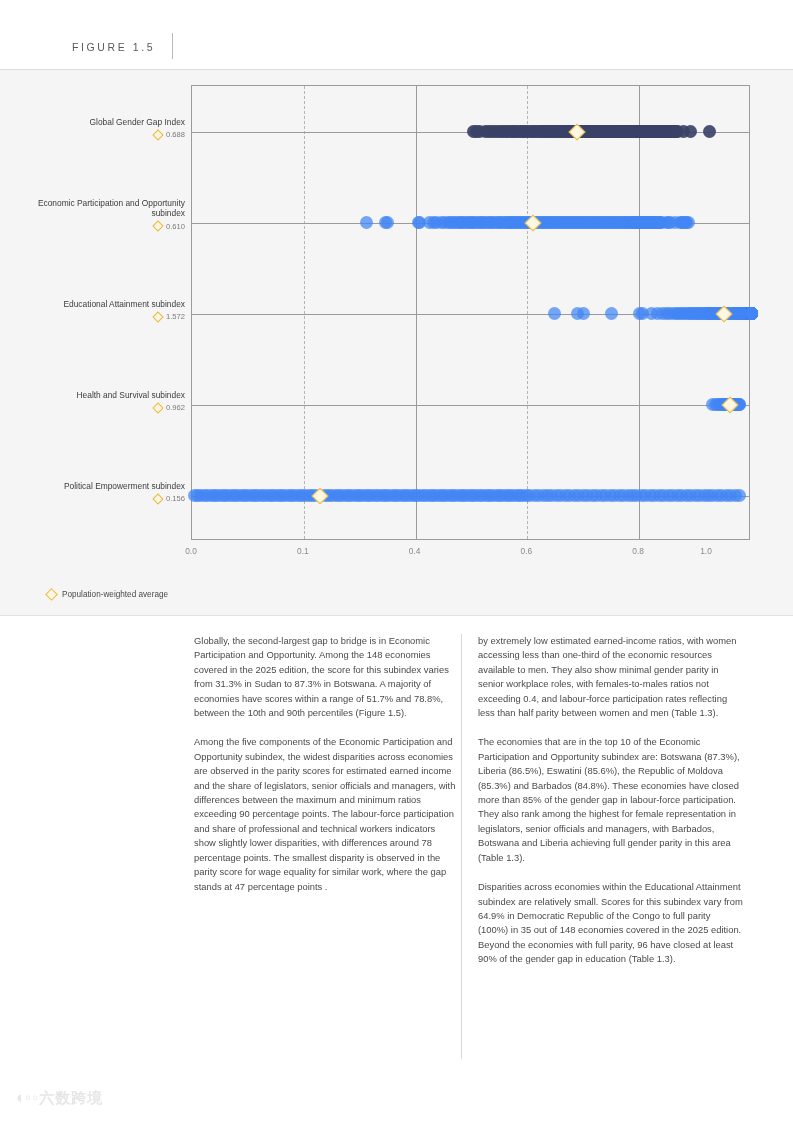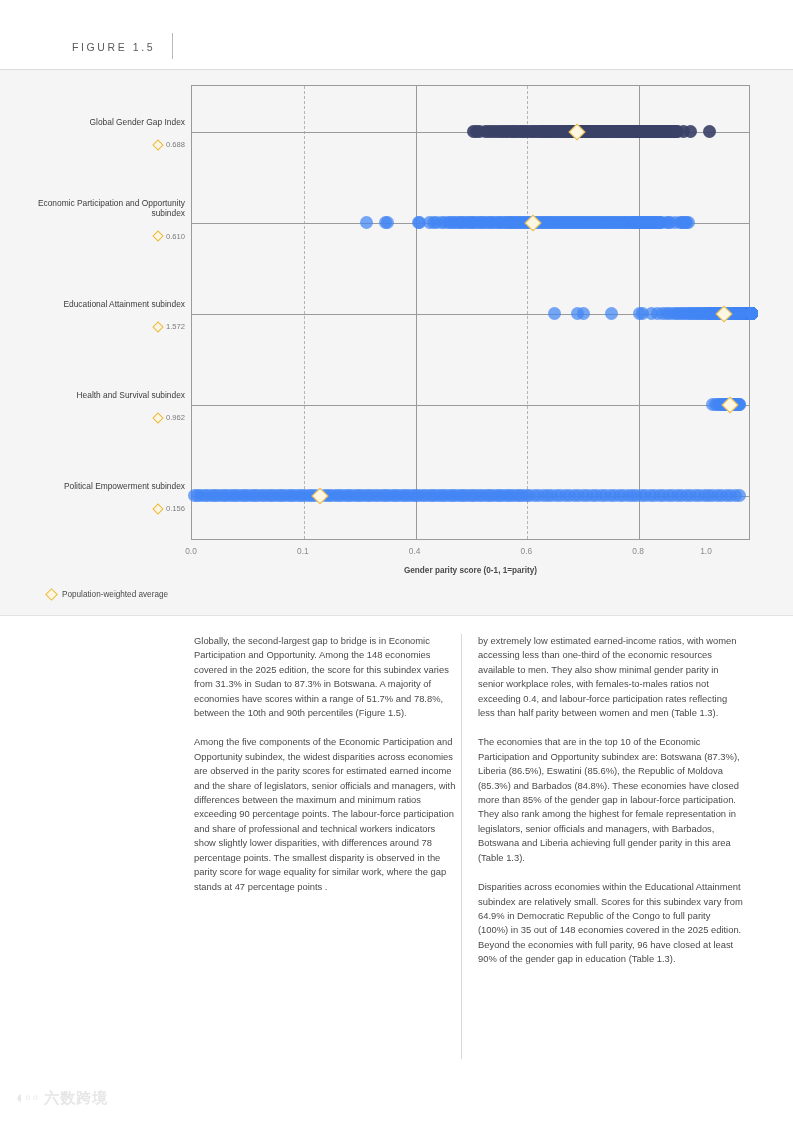--- a/index.html
+++ b/index.html
@@ -66,21 +66,21 @@
     box-sizing:border-box;
   }
   
   .ylab{
     position:absolute;text-align:right;right:0;width:160px;
     font-size:8.4px;color:#3c3c3c;line-height:10.5px;
   }
   .ylab-box{position:absolute;left:22px;width:163px;}
   .yavg{
     display:flex;align-items:center;justify-content:flex-end;
-    gap:4px;margin-top:13px;
+    gap:4px;margin-top:3px;
   }
   .yavg .dsm{
     width:8px;height:8px;border:1.4px solid #e8b93c;background:#fdf6e3;
     transform:rotate(45deg);box-sizing:border-box;flex:0 0 auto;
   }
   .yavg .val{font-size:7.6px;color:#7a7a7a;}
   
   .xtick{
     position:absolute;top:476px;font-size:8.4px;color:#8a8a8a;
     transform:translateX(-50%);white-space:nowrap;
@@ -113,21 +113,21 @@
   .col p{
     margin:0 0 15px 0;
     font-size:9.4px;line-height:14.4px;color:#4a4a4a;
     text-align:left;
   }
   
   .wm{
     position:absolute;left:14px;top:1088px;
     font-size:15px;color:#e6e6e6;font-weight:700;
     letter-spacing:1px;white-space:nowrap;
-    display:flex;align-items:center;gap:5px;
+    display:flex;align-items:center;
   }
   .wm .wmk{font-size:17px;color:#e8e8e8;}
 </style>
 </head>
 <body>
 
 <div class="fig-header">
   <div class="fig-num">FIGURE 1.5</div>
   <div class="fig-rule"></div>
 </div>
@@ -784,21 +784,20 @@
       </div>
     <div id="xticks">
         <div class="xtick" style="left: 191px;">0.0</div>
         <div class="xtick" style="left: 302.8px;">0.1</div>
         <div class="xtick" style="left: 414.6px;">0.4</div>
         <div class="xtick" style="left: 526.4px;">0.6</div>
         <div class="xtick" style="left: 638.2px;">0.8</div>
         <div class="xtick" style="left: 706px;">1.0</div>
       </div>
 
-    <div class="xtitle">Gender parity score (0-1, 1=parity)</div>
 
     <div class="legend">
       <span class="dsm"></span>
       <span class="ltxt">Population-weighted average</span>
     </div>
 
     <div class="srcblock">
       <div class="sn-h">Source</div>
       <div class="sn-b">World Economic Forum, Global Gender Gap Index 2025.</div>
     </div>

